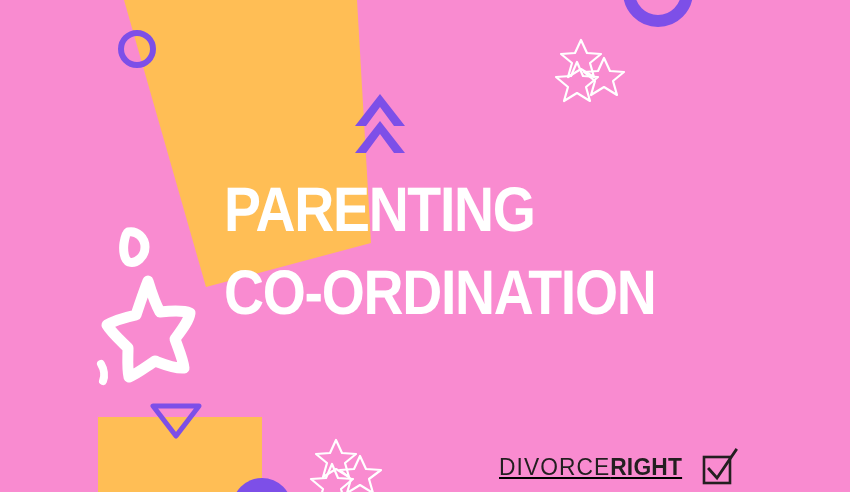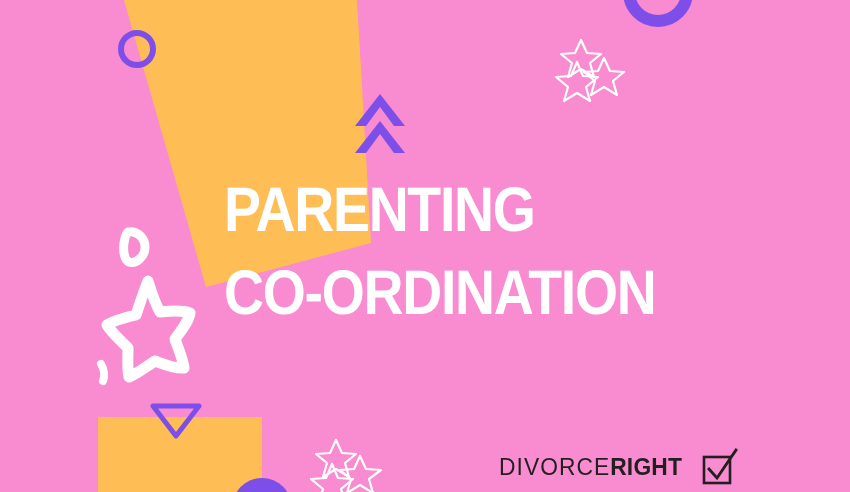--- a/index.html
+++ b/index.html
@@ -33,21 +33,21 @@
     transform-origin:left center;
     white-space:nowrap;
     text-rendering:geometricPrecision;
   }
   .headline .line-2{margin-top:23px;}
 
   
   .logo{
     position:absolute;left:499px;top:448px;
     z-index:9;
-    display:flex;align-items:center;gap:9px;
+    display:flex;align-items:center;gap:9px;text-decoration:underline;
   }
   .logo-word{
     font-family:"Liberation Sans", sans-serif;
     font-size:24px;
     line-height:1;
     white-space:nowrap;
     color:#231f20;
     letter-spacing:0.4px;
     transform:scaleX(0.95);
     transform-origin:left center;

